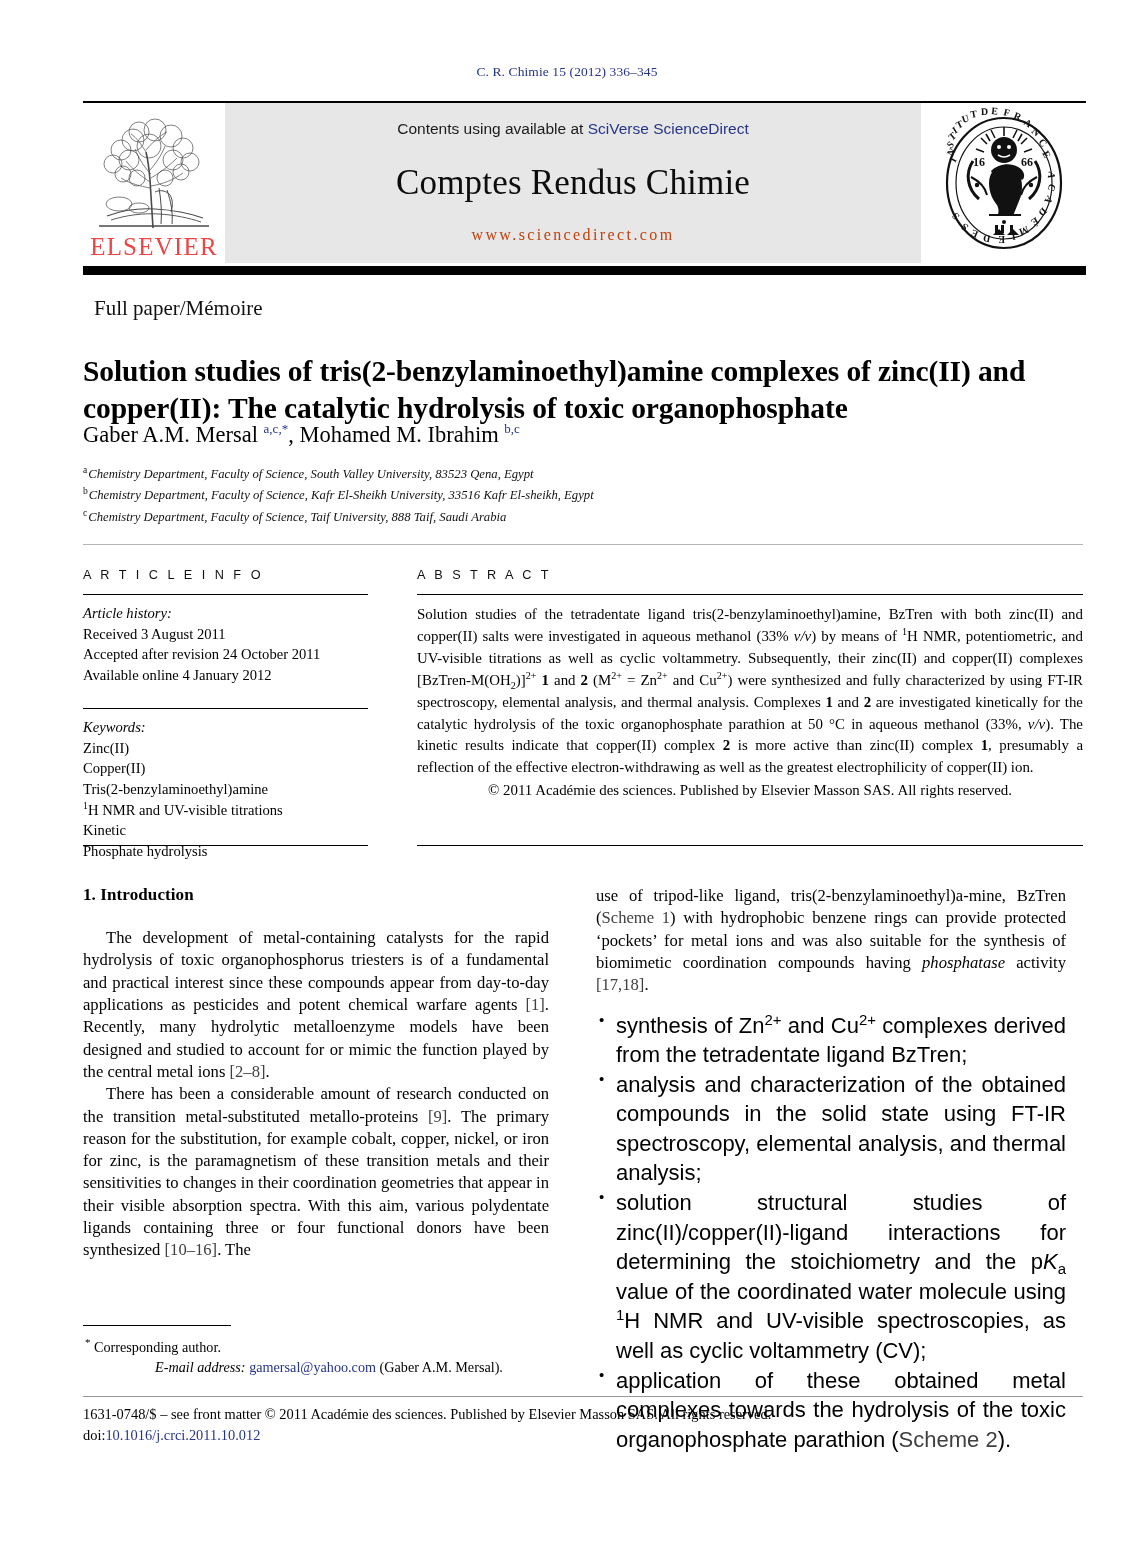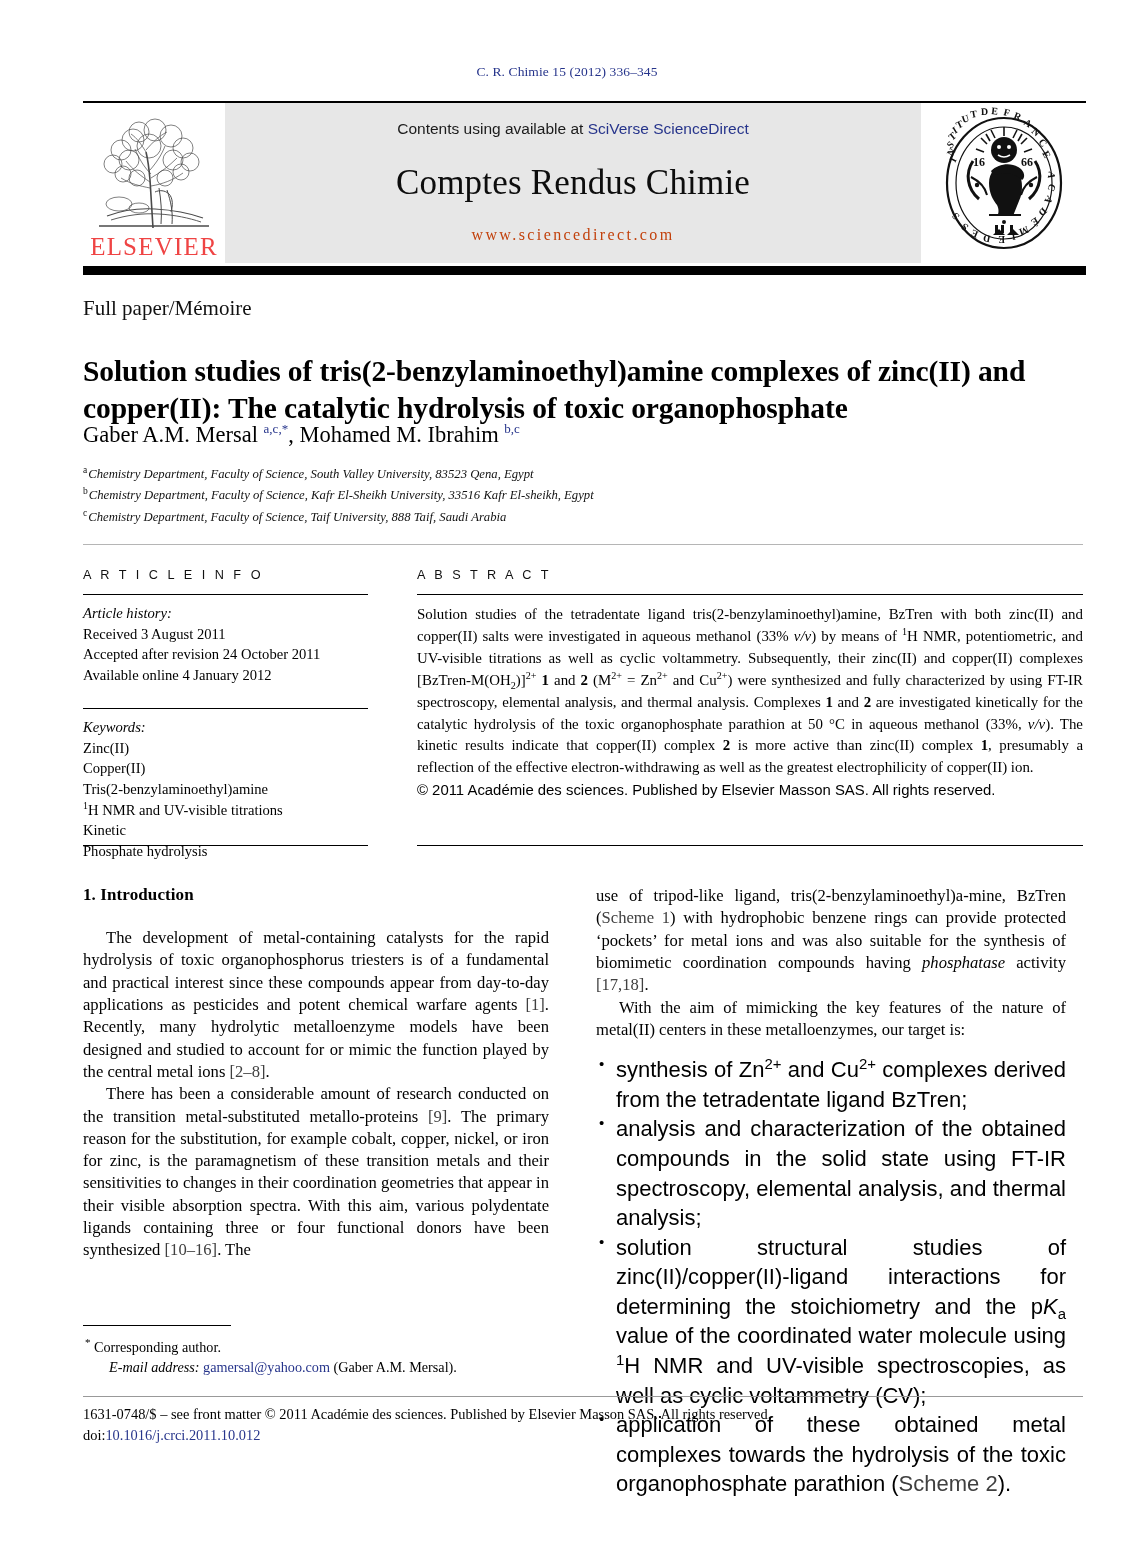--- a/index.html
+++ b/index.html
@@ -116,21 +116,21 @@
   .masthead-rule-bottom {
     height: 9px;
     background: #000;
     width: 100%;
     margin-top: 3px;
   }
 
   
   .doc-type {
     position: absolute;
-    left: 83px; top: 296px;
+    left: 94px; top: 296px;
     font-size: 21px;
     font-family: "Liberation Serif", serif;
     color: #111;
   }
   .title {
     position: absolute;
     left: 83px; top: 333px;
     width: 1000px;
     font-size: 29.5px;
     line-height: 1.26;
@@ -220,23 +220,23 @@
   }
   .abs-text {
     font-size: 14.9px;
     line-height: 1.47;
     text-align: justify;
     font-family: "Liberation Serif", serif;
   }
   .abs-copy {
     font-size: 14.9px;
     line-height: 1.47;
-    text-align: left;
+    text-align: center;
     margin-top: 1px;
-    font-family: Liberation Sans, sans-serif;
+    font-family: Liberation Serif, serif;
   }
   .abs-rule-bottom {
     position: absolute;
     left: 417px; top: 845px;
     width: 666px;
     height: 1px;
     background: #000;
   }
 
   sup.sm { font-size: 0.68em; vertical-align: super; line-height: 0; }
@@ -529,33 +529,32 @@
   <div class="abs-rule-bottom"></div>
 
   <div class="col-left">
     <div class="h1">1.  Introduction</div>
     <p class="p">The development of metal-containing catalysts for the rapid hydrolysis of toxic organophosphorus triesters is of a fundamental and practical interest since these compounds appear from day-to-day applications as pesticides and potent chemical warfare agents <span class="ref">[1]</span>. Recently, many hydrolytic metalloenzyme models have been designed and studied to account for or mimic the function played by the central metal ions <span class="ref">[2–8]</span>.</p>
     <p class="p">There has been a considerable amount of research conducted on the transition metal-substituted metallo-proteins <span class="ref">[9]</span>. The primary reason for the substitution, for example cobalt, copper, nickel, or iron for zinc, is the paramagnetism of these transition metals and their sensitivities to changes in their coordination geometries that appear in their visible absorption spectra. With this aim, various polydentate ligands containing three or four functional donors have been synthesized <span class="ref">[10–16]</span>. The</p>
   </div>
 
   <div class="col-right">
     <p class="p noindent">use of tripod-like ligand, tris(2-benzylaminoethyl)a-mine, BzTren (<span class="ref">Scheme 1</span>) with hydrophobic benzene rings can provide protected ‘pockets’ for metal ions and was also suitable for the synthesis of biomimetic coordination compounds having <span class="i">phosphatase</span> activity <span class="ref">[17,18]</span>.</p>
-    <p class="p">With the aim of mimicking the key features of the nature of metal(II) centers in these metalloenzymes, our target is:</p>
     <ul class="bullets">
       <li>synthesis of Zn<sup class="sm">2+</sup> and Cu<sup class="sm">2+</sup> complexes derived from the tetradentate ligand BzTren;</li>
       <li>analysis and characterization of the obtained compounds in the solid state using FT-IR spectroscopy, elemental analysis, and thermal analysis;</li>
       <li>solution structural studies of zinc(II)/copper(II)-ligand interactions for determining the stoichiometry and the p<span class="i">K</span><sub class="sm">a</sub> value of the coordinated water molecule using <sup class="sm">1</sup>H NMR and UV-visible spectroscopies, as well as cyclic voltammetry (CV);</li>
       <li>application of these obtained metal complexes towards the hydrolysis of the toxic organophosphate parathion (<span class="ref">Scheme 2</span>).</li>
     </ul>
   </div>
 
   <div class="footnote">
     <div class="footnote-rule"></div>
     <div class="footnote-text"><span class="star">*</span>&nbsp;<span>Corresponding author.</span></div>
-    <div class="footnote-text" style="padding-left:26px; text-indent:0;"><span class="mail-label">E-mail address:</span> <span class="mail-link">gamersal@yahoo.com</span> <span>(Gaber A.M. Mersal).</span></div>
+    <div class="footnote-text" style="padding-left:26px; text-indent:0;text-align:center;"><span class="mail-label">E-mail address:</span> <span class="mail-link">gamersal@yahoo.com</span> <span>(Gaber A.M. Mersal).</span></div>
   </div>
 
   <div class="footer-rule"></div>
   <div class="footer">
     <div class="footer-line1">1631-0748/$ – see front matter © 2011 Académie des sciences. Published by Elsevier Masson SAS. All rights reserved.</div>
     <div class="footer-line2"><span>doi:</span><span class="doi-link">10.1016/j.crci.2011.10.012</span></div>
   </div>
 
 </div>
 

